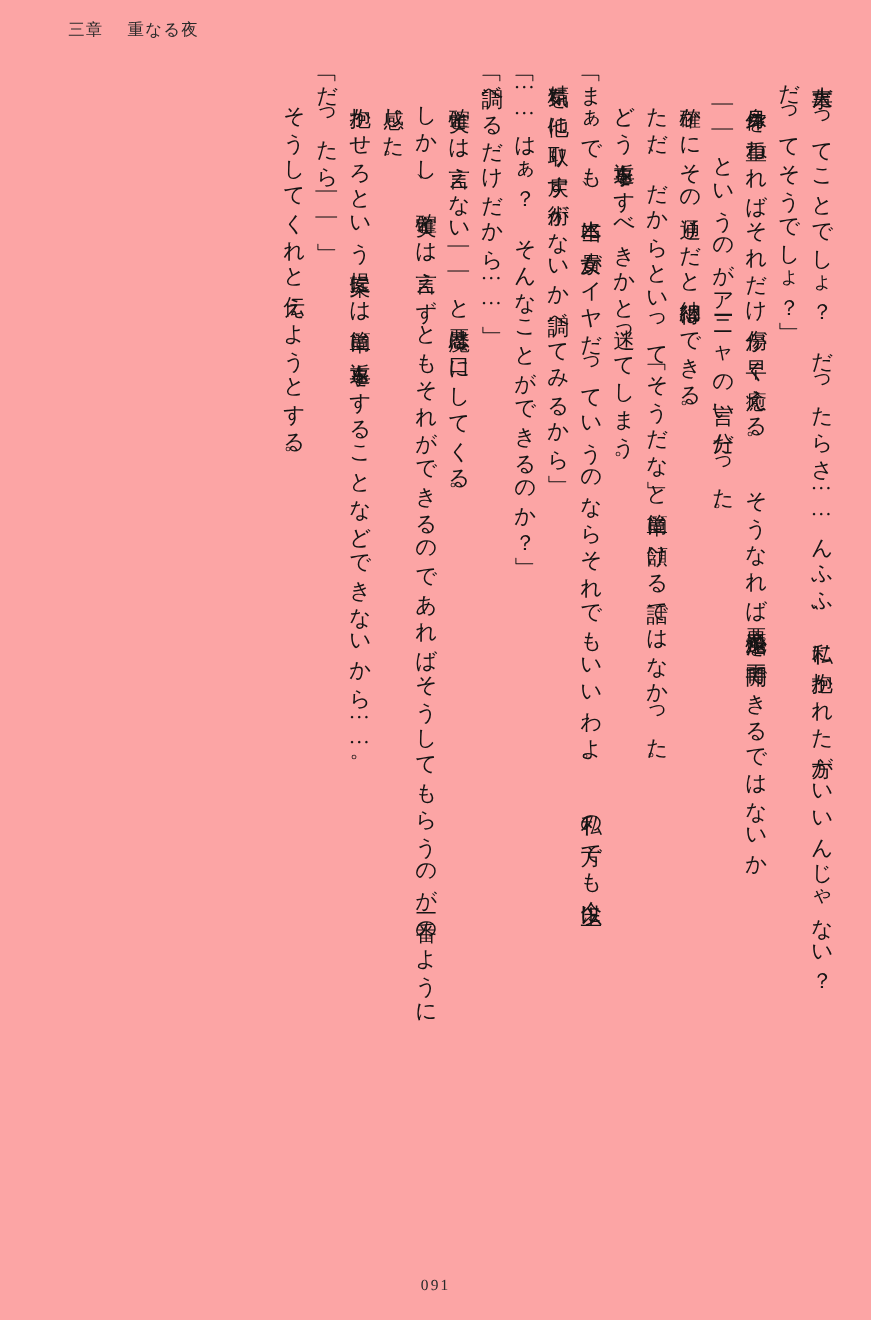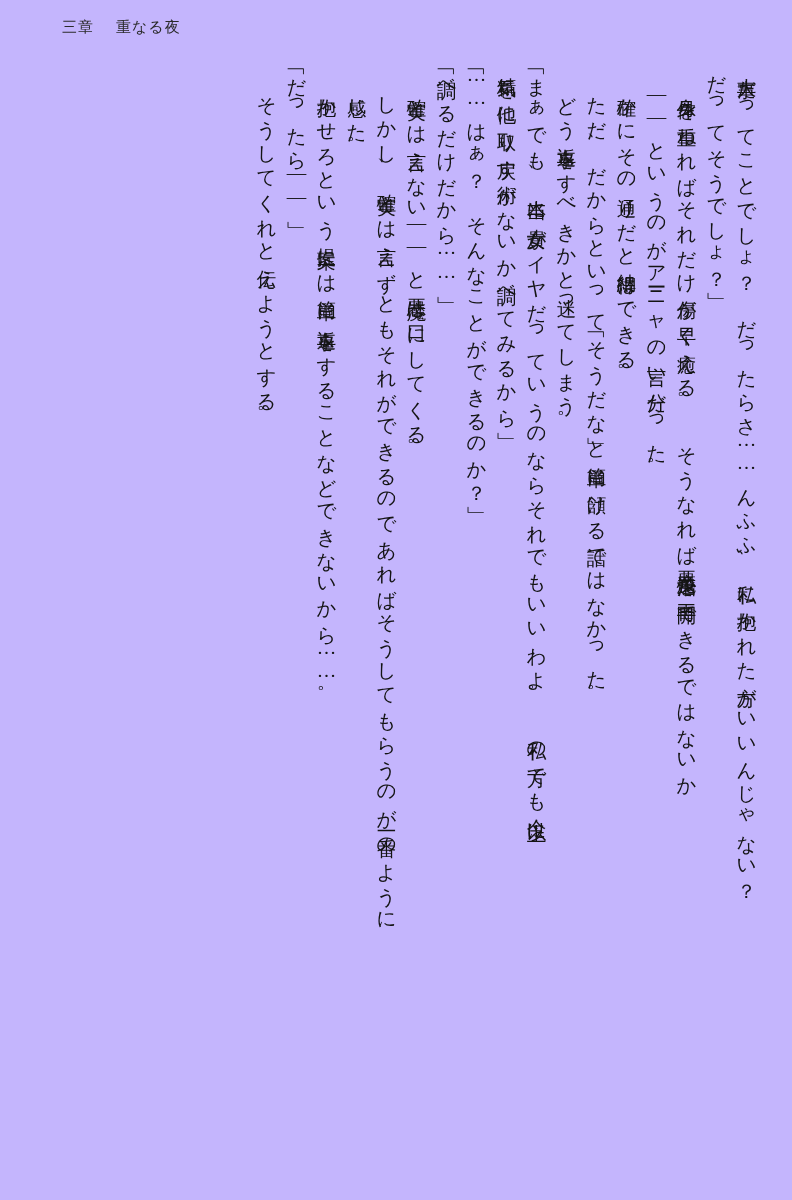--- a/index.html
+++ b/index.html
@@ -9,21 +9,21 @@
   }
   body {
     font-family: "Liberation Serif", "DejaVu Serif", serif;
     color: #1a1a1a;
   }
   .page {
     position: relative;
     width: 792px;
     height: 1200px;
     margin: 0 auto;
-    background: #c4b5fd;
+    background: #fca5a5;
     overflow: hidden;
   }
   
   .header {
     position: absolute;
     top: 18px;
     left: 62px;
     font-size: 15px;
     letter-spacing: 1px;
     color: #2a2a2a;
@@ -94,14 +94,15 @@
       <div class="col">「……はぁ？　そんなことができるのか？」</div>
       <div class="col">「調べるだけだから……」</div>
       <div class="col indent">確実とは言えない——と悪魔は口にしてくる。</div>
       <div class="col indent">しかし、確実とは言えずともそれができるのであればそうしてもらうのが一番のように</div>
       <div class="col indent">感じた。</div>
       <div class="col indent">抱かせろという提案には簡単に返事をすることなどできないから……。</div>
       <div class="col">「だったら——」</div>
       <div class="col indent">そうしてくれと伝えようとする。</div>
     </div>
 
+  <div class="page-number">091</div>
 
 </div>
 
 </body></html>

